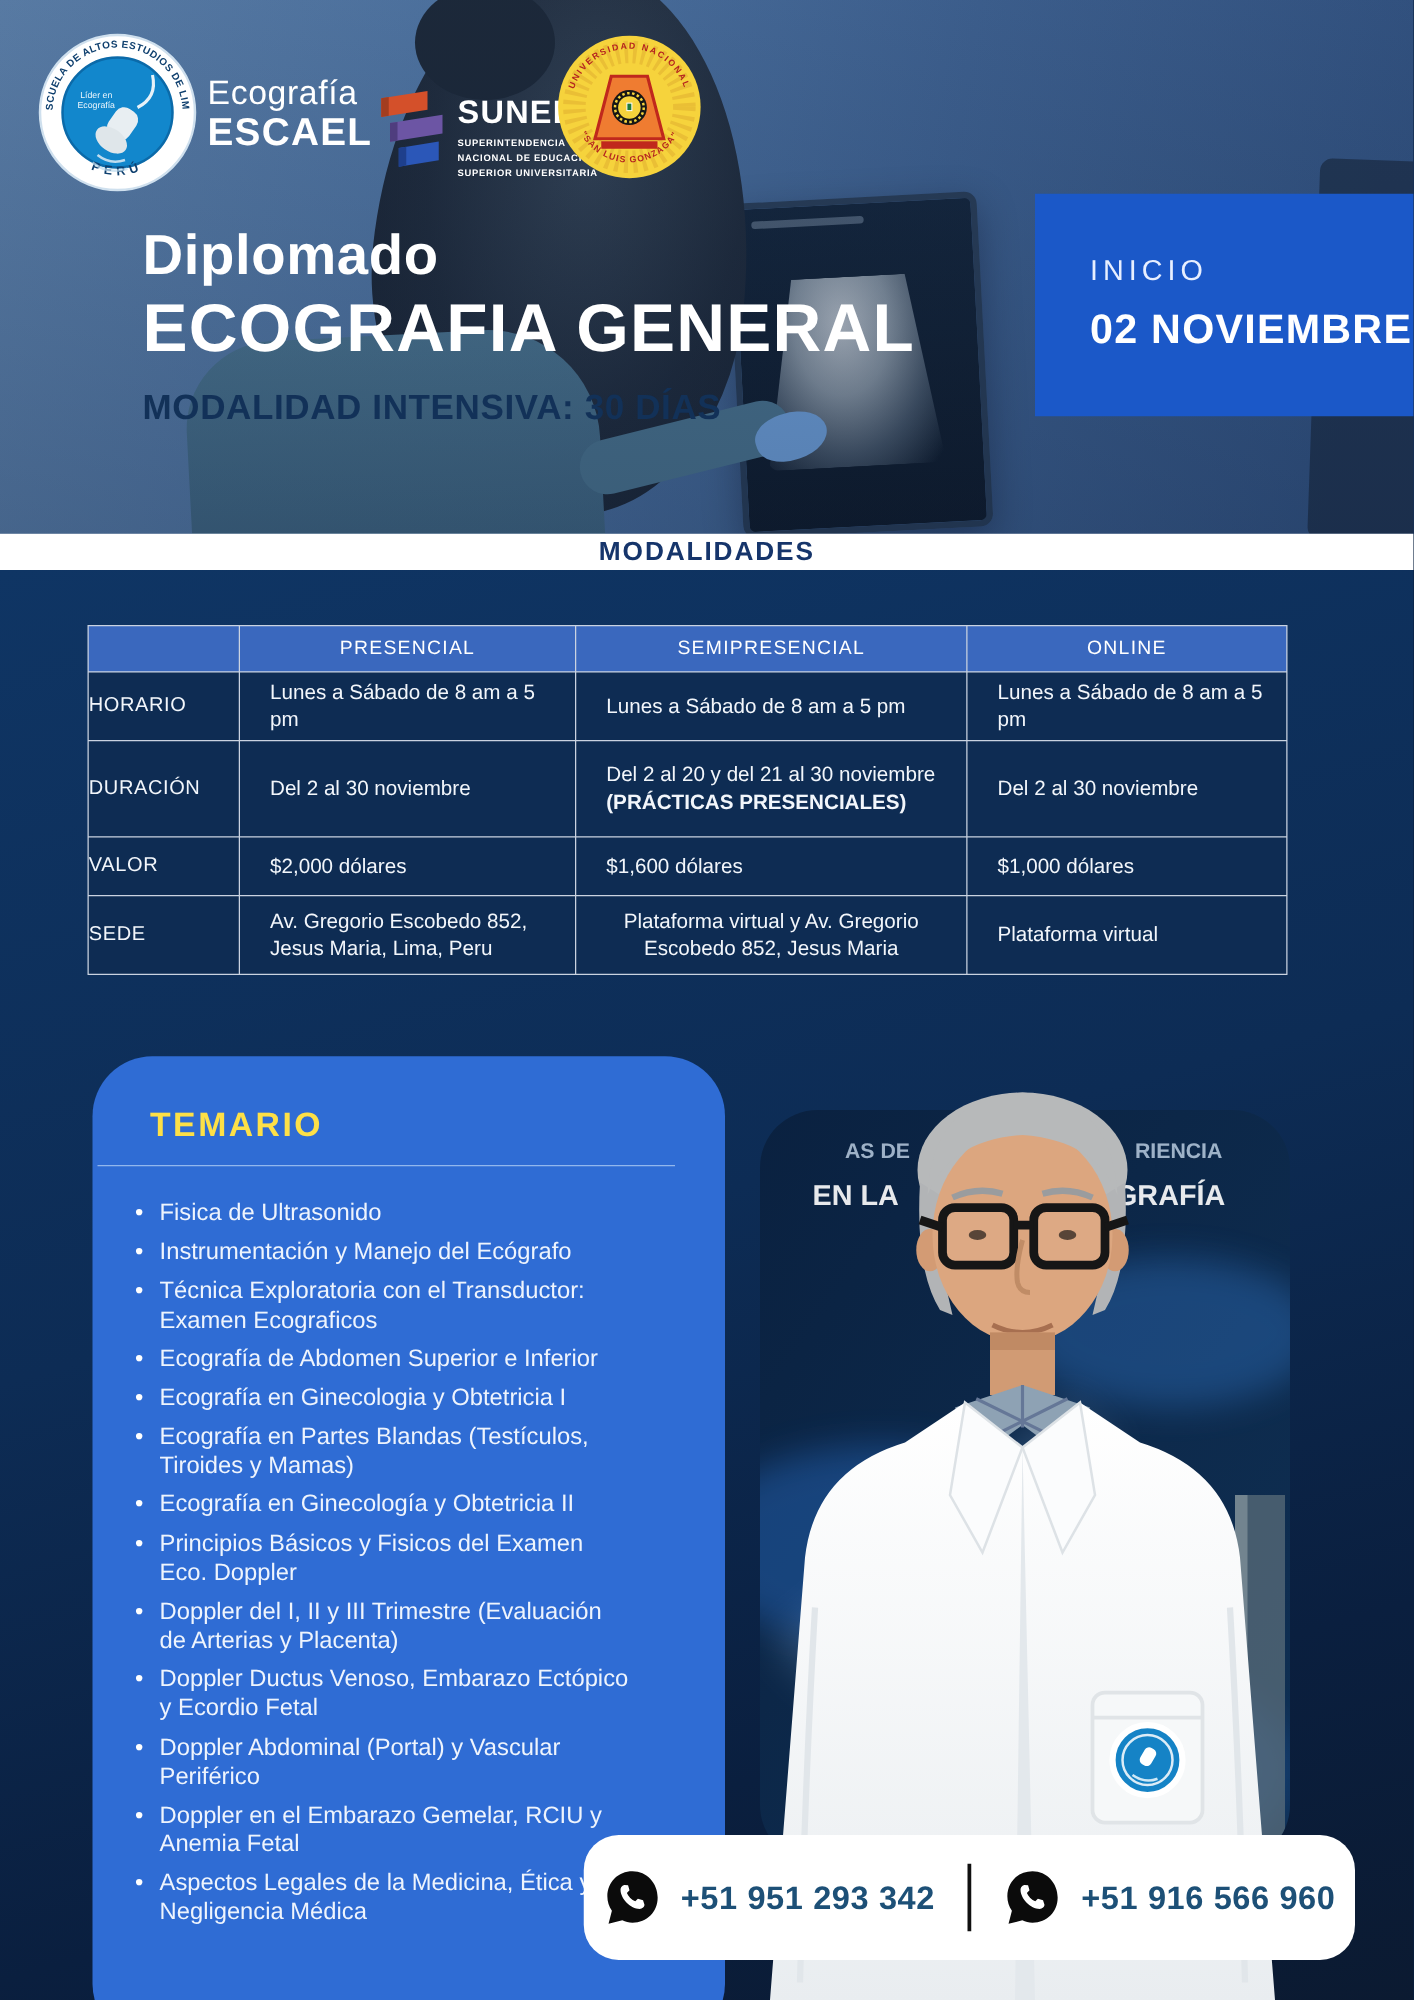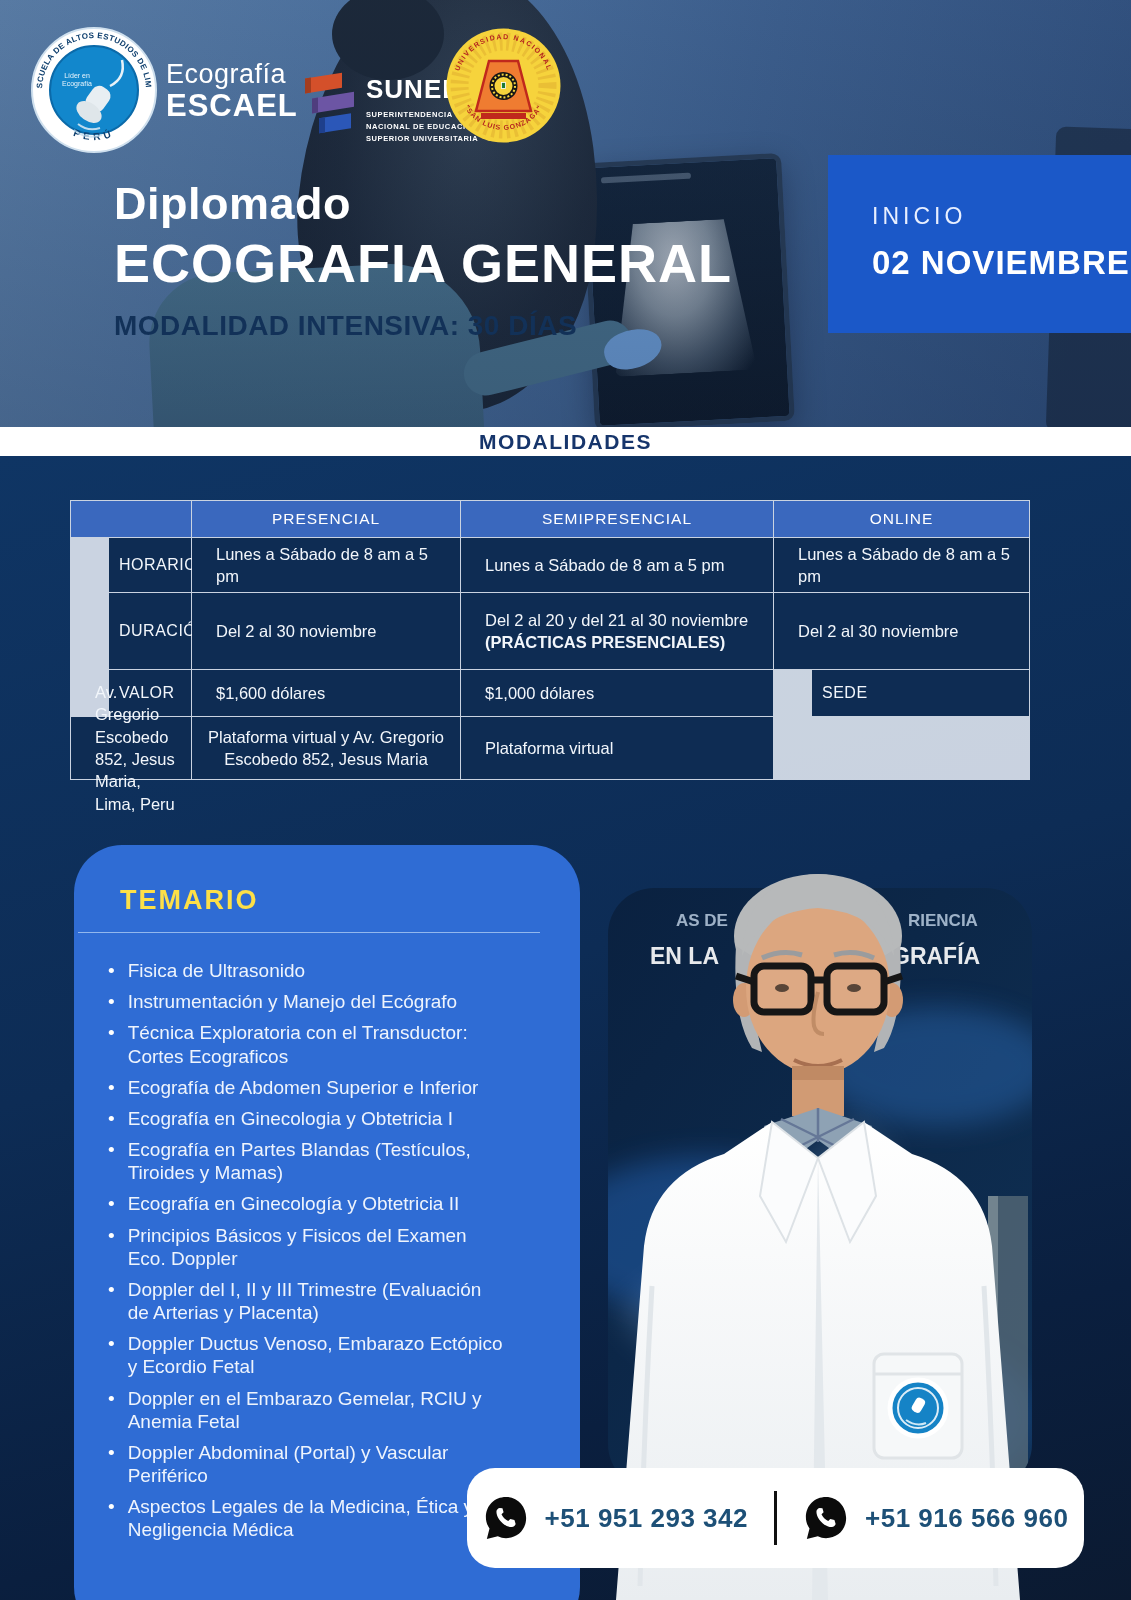--- a/index.html
+++ b/index.html
@@ -61,21 +61,21 @@
   .main{position:absolute;left:0;top:456px;width:1131px;height:1144px;
         background:linear-gradient(165deg,#0f3564 0%,#0d2c55 45%,#0a1f3f 78%,#0b1a31 100%);}
 
   
   .mtable{position:absolute;left:70px;top:44px;display:grid;
           grid-template-columns:120px 268px 312px 255px;
           grid-template-rows:36px 54px 76px 46px 62px;
           gap:1px;background:rgba(235,240,248,.85);padding:1px;}
   .c{background:#0e2c53;color:#f2f6fb;display:flex;align-items:center;box-sizing:border-box;}
   .c.hd{background:#3a68be;justify-content:center;font-size:15.5px;letter-spacing:1px;color:#ffffff;}
-  .c.lbl{padding-left:10px;font-size:16px;letter-spacing:.5px;margin-left:38px;}
+  .c.lbl{font-size:16px;letter-spacing:.5px;}
   .c.body{padding:6px 14px 6px 24px;font-size:16.5px;line-height:1.35;}
   .c.center{justify-content:flex-end;text-align:center;padding-left:10px;padding-right:10px;}
   .cellp{margin:0;}
   .cellp b{font-weight:bold;}
 
   
   .temario{position:absolute;left:74px;top:389px;width:506px;height:790px;
            background:#2f6cd4;border-radius:48px;z-index:1;box-sizing:border-box;
            padding:40px 0 0 46px;}
   .temario-title{font-size:27px;font-weight:bold;color:#fde047;letter-spacing:2px;}
@@ -231,20 +231,23 @@
         </div>
       <div class="c body">
         <p class="cellp"><span>Del 2 al 20 y del 21 al 30 noviembre </span><b>(PRÁCTICAS PRESENCIALES)</b></p>
       </div>
       <div class="c body">
           <p class="cellp">Del 2 al 30 noviembre</p>
         </div>
 
       <div class="c lbl">VALOR</div>
       <div class="c body">
+          <p class="cellp">$2,000 dólares</p>
+        </div>
+      <div class="c body">
           <p class="cellp">$1,600 dólares</p>
         </div>
       <div class="c body">
           <p class="cellp">$1,000 dólares</p>
         </div>
 
       <div class="c lbl">SEDE</div>
       <div class="c body">
           <p class="cellp">Av. Gregorio Escobedo 852, Jesus Maria, Lima, Peru</p>
         </div>
@@ -260,21 +263,21 @@
       <div class="temario-title">TEMARIO</div>
       <div class="temario-rule"></div>
       <ul class="temario-list">
         <li>
             <span>Fisica de Ultrasonido</span>
           </li>
         <li>
             <span>Instrumentación y Manejo del Ecógrafo</span>
           </li>
         <li>
-            <span>Técnica Exploratoria con el Transductor: Cortes Ecograficos</span>
+            <span>Técnica Exploratoria con el Transductor: Examen Ecograficos</span>
           </li>
         <li>
             <span>Ecografía de Abdomen Superior e Inferior</span>
           </li>
         <li>
             <span>Ecografía en Ginecologia y Obtetricia I</span>
           </li>
         <li>
             <span>Ecografía en Partes Blandas (Testículos, Tiroides y Mamas)</span>
           </li>
@@ -284,24 +287,24 @@
         <li>
             <span>Principios Básicos y Fisicos del Examen Eco. Doppler</span>
           </li>
         <li>
             <span>Doppler del I, II y III Trimestre (Evaluación de Arterias y Placenta)</span>
           </li>
         <li>
             <span>Doppler Ductus Venoso, Embarazo Ectópico y Ecordio Fetal</span>
           </li>
         <li>
+            <span>Doppler Abdominal (Portal) y Vascular Periférico</span>
+          </li>
+        <li>
             <span>Doppler en el Embarazo Gemelar, RCIU y Anemia Fetal</span>
-          </li>
-        <li>
-            <span>Doppler Abdominal (Portal) y Vascular Periférico</span>
           </li>
         <li>
             <span>Aspectos Legales de la Medicina, Ética y Negligencia Médica</span>
           </li>
       </ul>
     </div>
 
     <svg class="doctor" viewBox="0 0 486 784">
       <defs>
         <linearGradient id="bgG" x1="0" y1="0" x2="1" y2="1">

